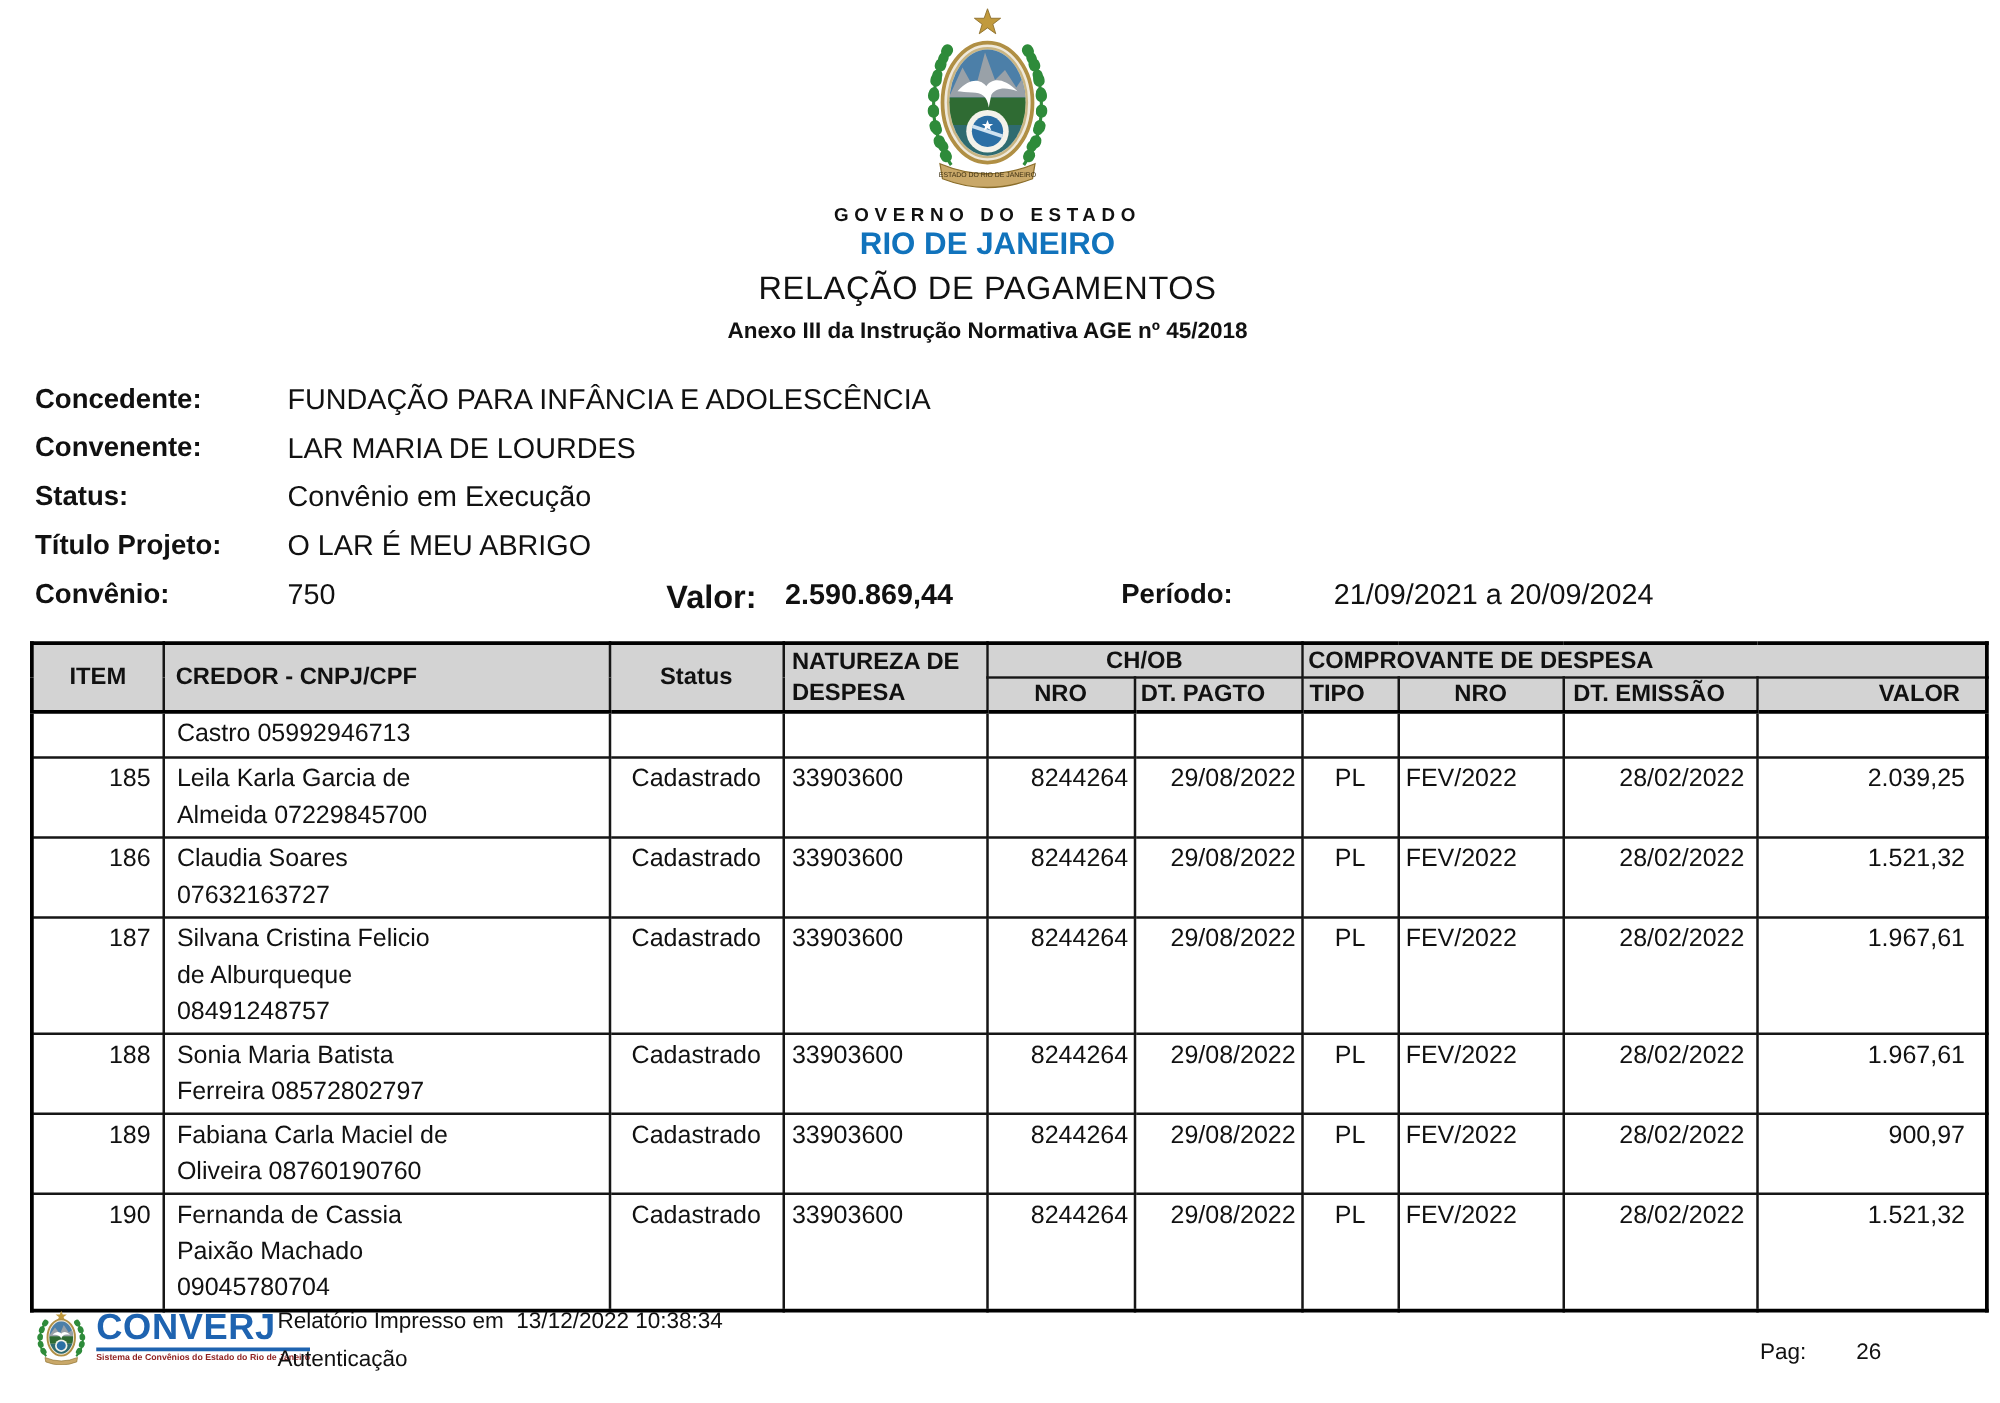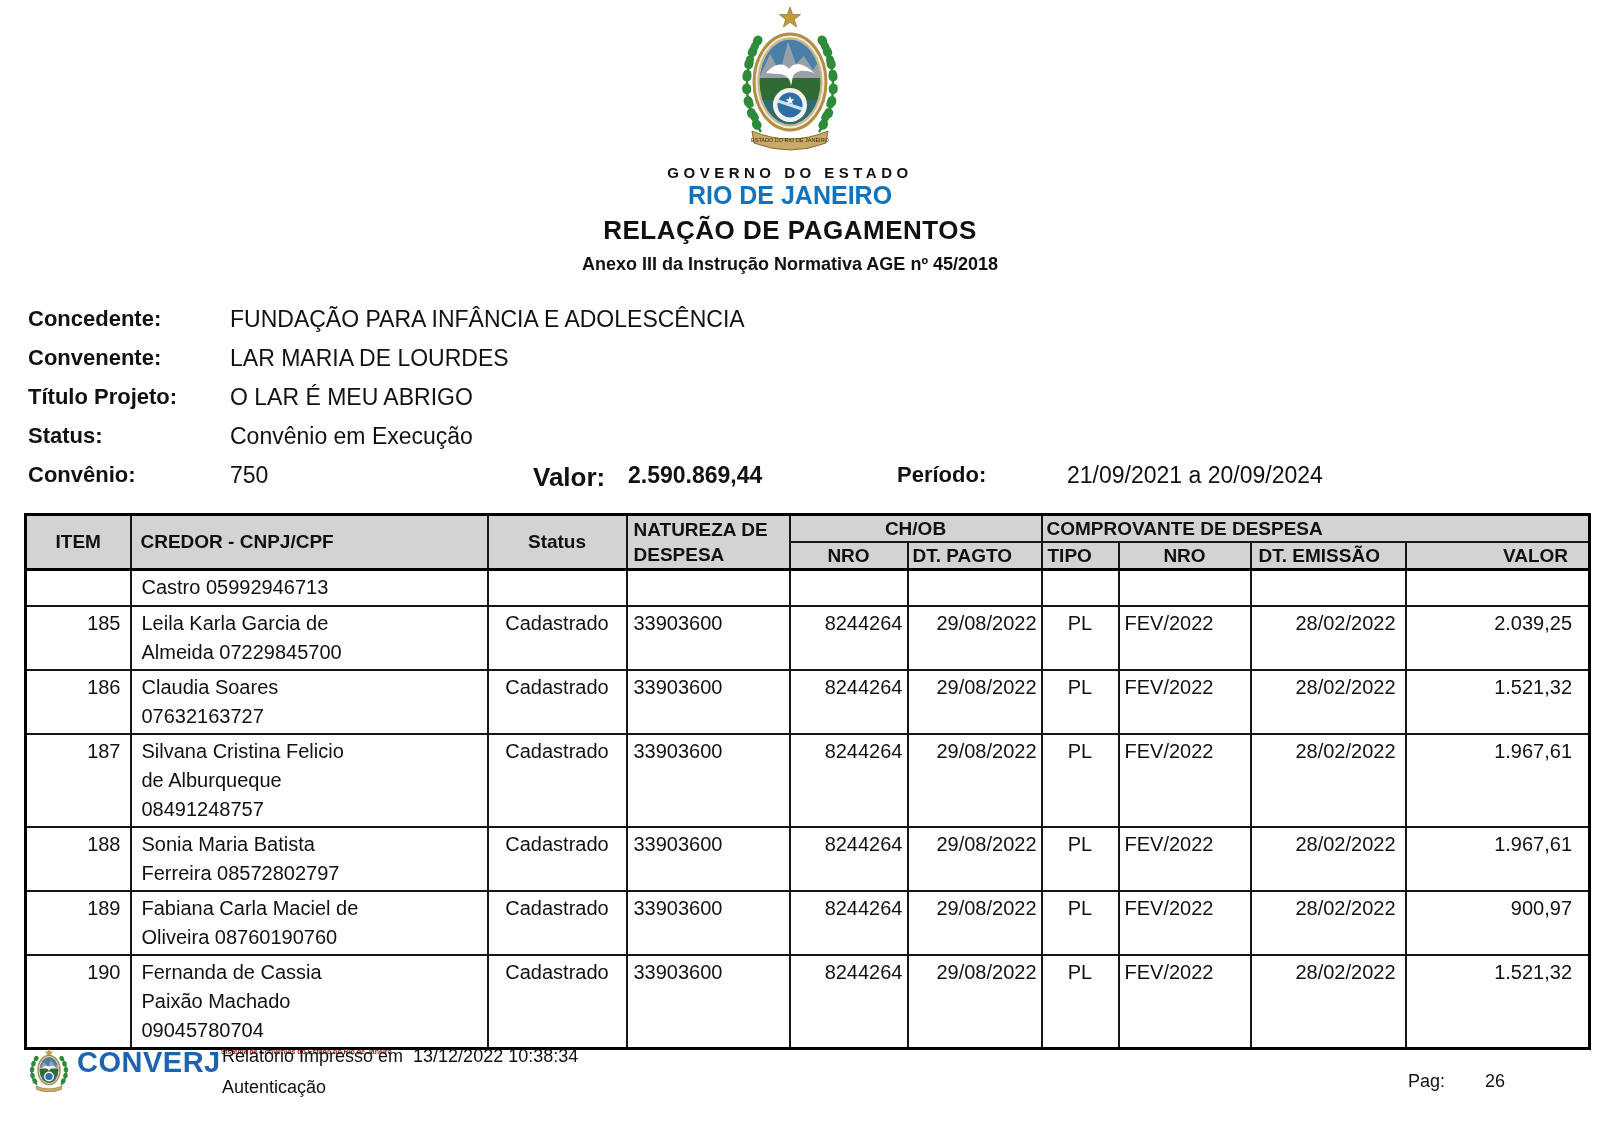--- a/index.html
+++ b/index.html
@@ -12,21 +12,21 @@
   *{box-sizing:border-box;}
   html,body{margin:0;padding:0;background:#fff;}
   body{font-family:"Liberation Sans", sans-serif;color:var(--ink);}
   .page{position:relative;width:1600px;height:1122px;background:#fff;overflow:hidden;padding-left:13px;}
 
   
   .brand{position:absolute;top:6px;left:0;width:1580px;text-align:center;}
   .coat{display:block;margin:0 auto;}
   .governo{margin-top:3px;font-weight:bold;font-size:15px;letter-spacing:4.5px;}
   .rio{margin-top:0;font-weight:bold;font-size:25px;letter-spacing:0;color:var(--rj-blue);}
-  .relacao{margin-top:5px;font-weight:bold;font-size:26px;letter-spacing:.5px;}
+  .relacao{margin-top:5px;font-weight:normal;font-size:26px;letter-spacing:.5px;}
   .anexo{margin-top:8px;font-weight:bold;font-size:18px;}
 
   
   .info{position:absolute;left:28px;top:306px;width:1548px;}
   .info-row{position:relative;height:39px;display:flex;align-items:flex-start;}
   .info-label{width:202px;font-weight:bold;font-size:22px;flex:0 0 202px;}
   .info-value{font-size:23px;}
   .info-row .abs{position:absolute;top:0;}
   .lbl-valor{left:505px;font-weight:bold;font-size:26px;}
   .val-valor{left:600px;font-size:23px;font-weight:bold;}
@@ -63,21 +63,21 @@
   .c-nat{text-align:left;padding-left:6px !important;}
   .c-chnro{text-align:right;padding-right:4px !important;}
   .c-chdt{text-align:right;padding-right:4px !important;}
   .c-tipo{text-align:center;}
   .c-cnro{text-align:left;}
   .c-cdt{text-align:right;padding-right:9px !important;margin-top:28px;}
   .c-valor{text-align:right;padding-right:16px !important;}
 
   
   .converj{position:absolute;left:28px;top:1048px;display:flex;align-items:flex-start;gap:7px;}
-  .converj-txt{display:flex;flex-direction:row;}
+  .converj-txt{display:flex;flex-direction:column;}
   .converj-name{font-size:29px;font-weight:bold;line-height:29px;letter-spacing:.5px;color:var(--converj-blue);}
   .converj-rule{height:3px;background:var(--converj-blue);margin:1px 0 2px 0;}
   .converj-sub{font-size:7px;font-weight:bold;color:var(--converj-red);white-space:nowrap;}
   .print-line1{position:absolute;left:222px;top:1046px;font-size:18px;}
   .print-line1 .dt{margin-left:10px;}
   .print-line2{position:absolute;left:222px;top:1077px;font-size:18px;}
   .pag{position:absolute;left:1408px;top:1071px;font-size:18px;}
   .pag .pag-val{margin-left:40px;}
 </style>
 </head>
@@ -130,26 +130,26 @@
   <div class="info">
     <div class="info-row">
       <div class="info-label">Concedente:</div>
       <div class="info-value">FUNDAÇÃO PARA INFÂNCIA E ADOLESCÊNCIA</div>
     </div>
     <div class="info-row">
       <div class="info-label">Convenente:</div>
       <div class="info-value">LAR MARIA DE LOURDES</div>
     </div>
     <div class="info-row">
+      <div class="info-label">Status:</div>
+      <div class="info-value">Convênio em Execução</div>
+    </div>
+    <div class="info-row">
       <div class="info-label">Título Projeto:</div>
       <div class="info-value">O LAR É MEU ABRIGO</div>
-    </div>
-    <div class="info-row">
-      <div class="info-label">Status:</div>
-      <div class="info-value">Convênio em Execução</div>
     </div>
     <div class="info-row">
       <div class="info-label">Convênio:</div>
       <div class="info-value">750</div>
       <span class="abs lbl-valor">Valor:</span>
       <span class="abs val-valor">2.590.869,44</span>
       <span class="abs lbl-periodo">Período:</span>
       <span class="abs val-periodo">21/09/2021 a 20/09/2024</span>
     </div>
   </div>

